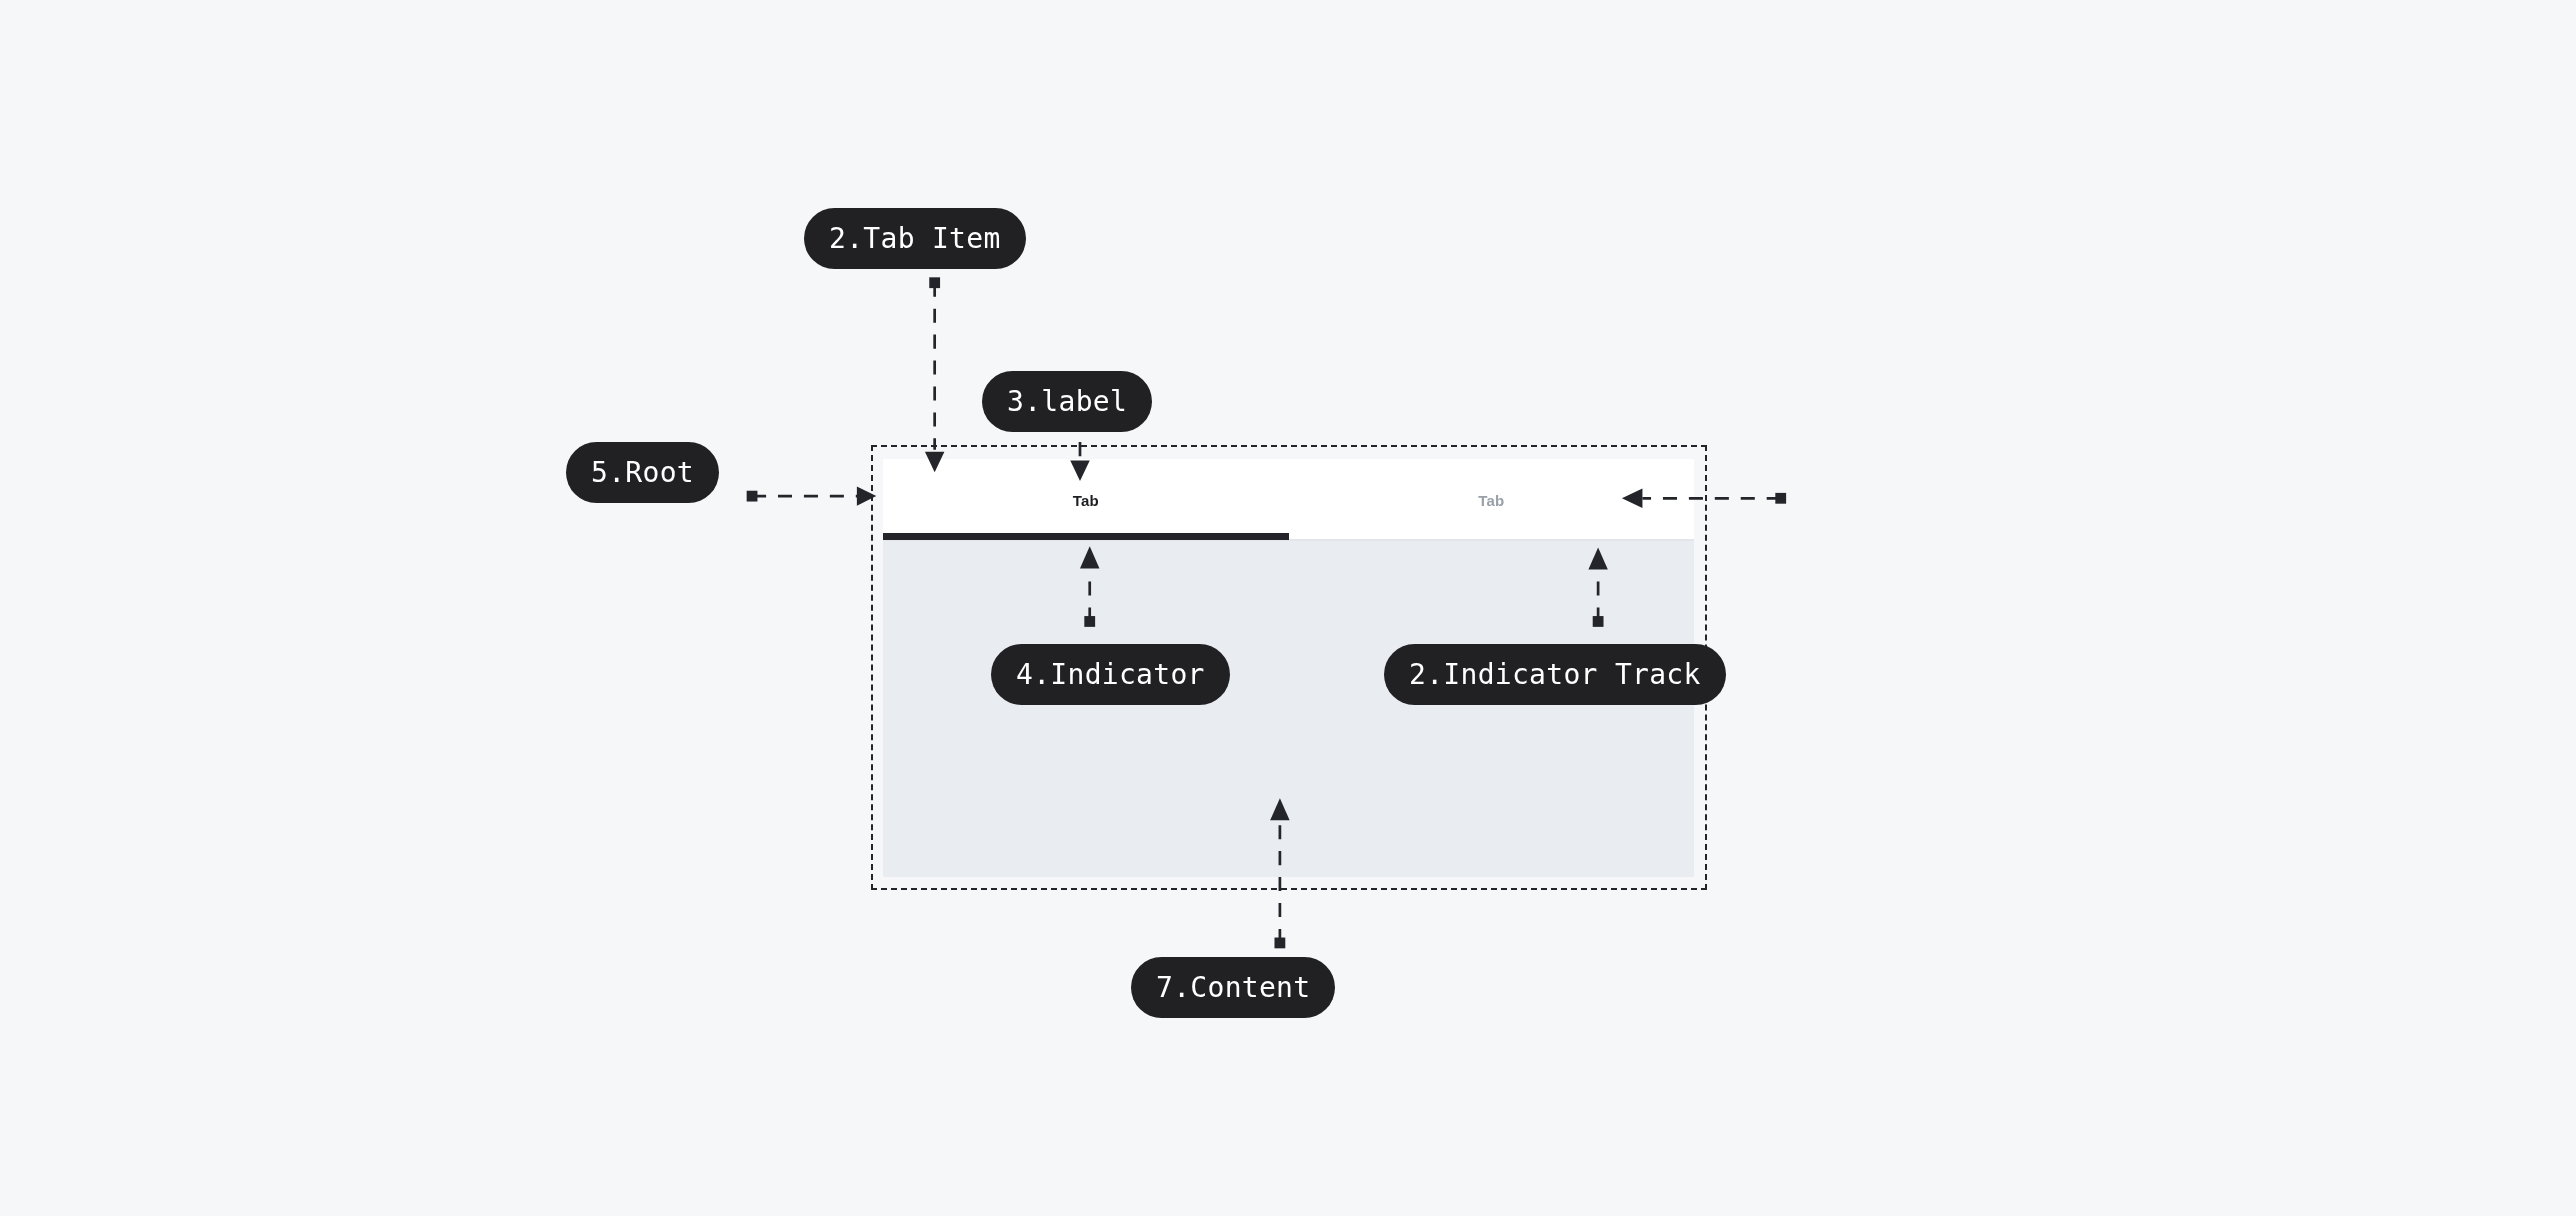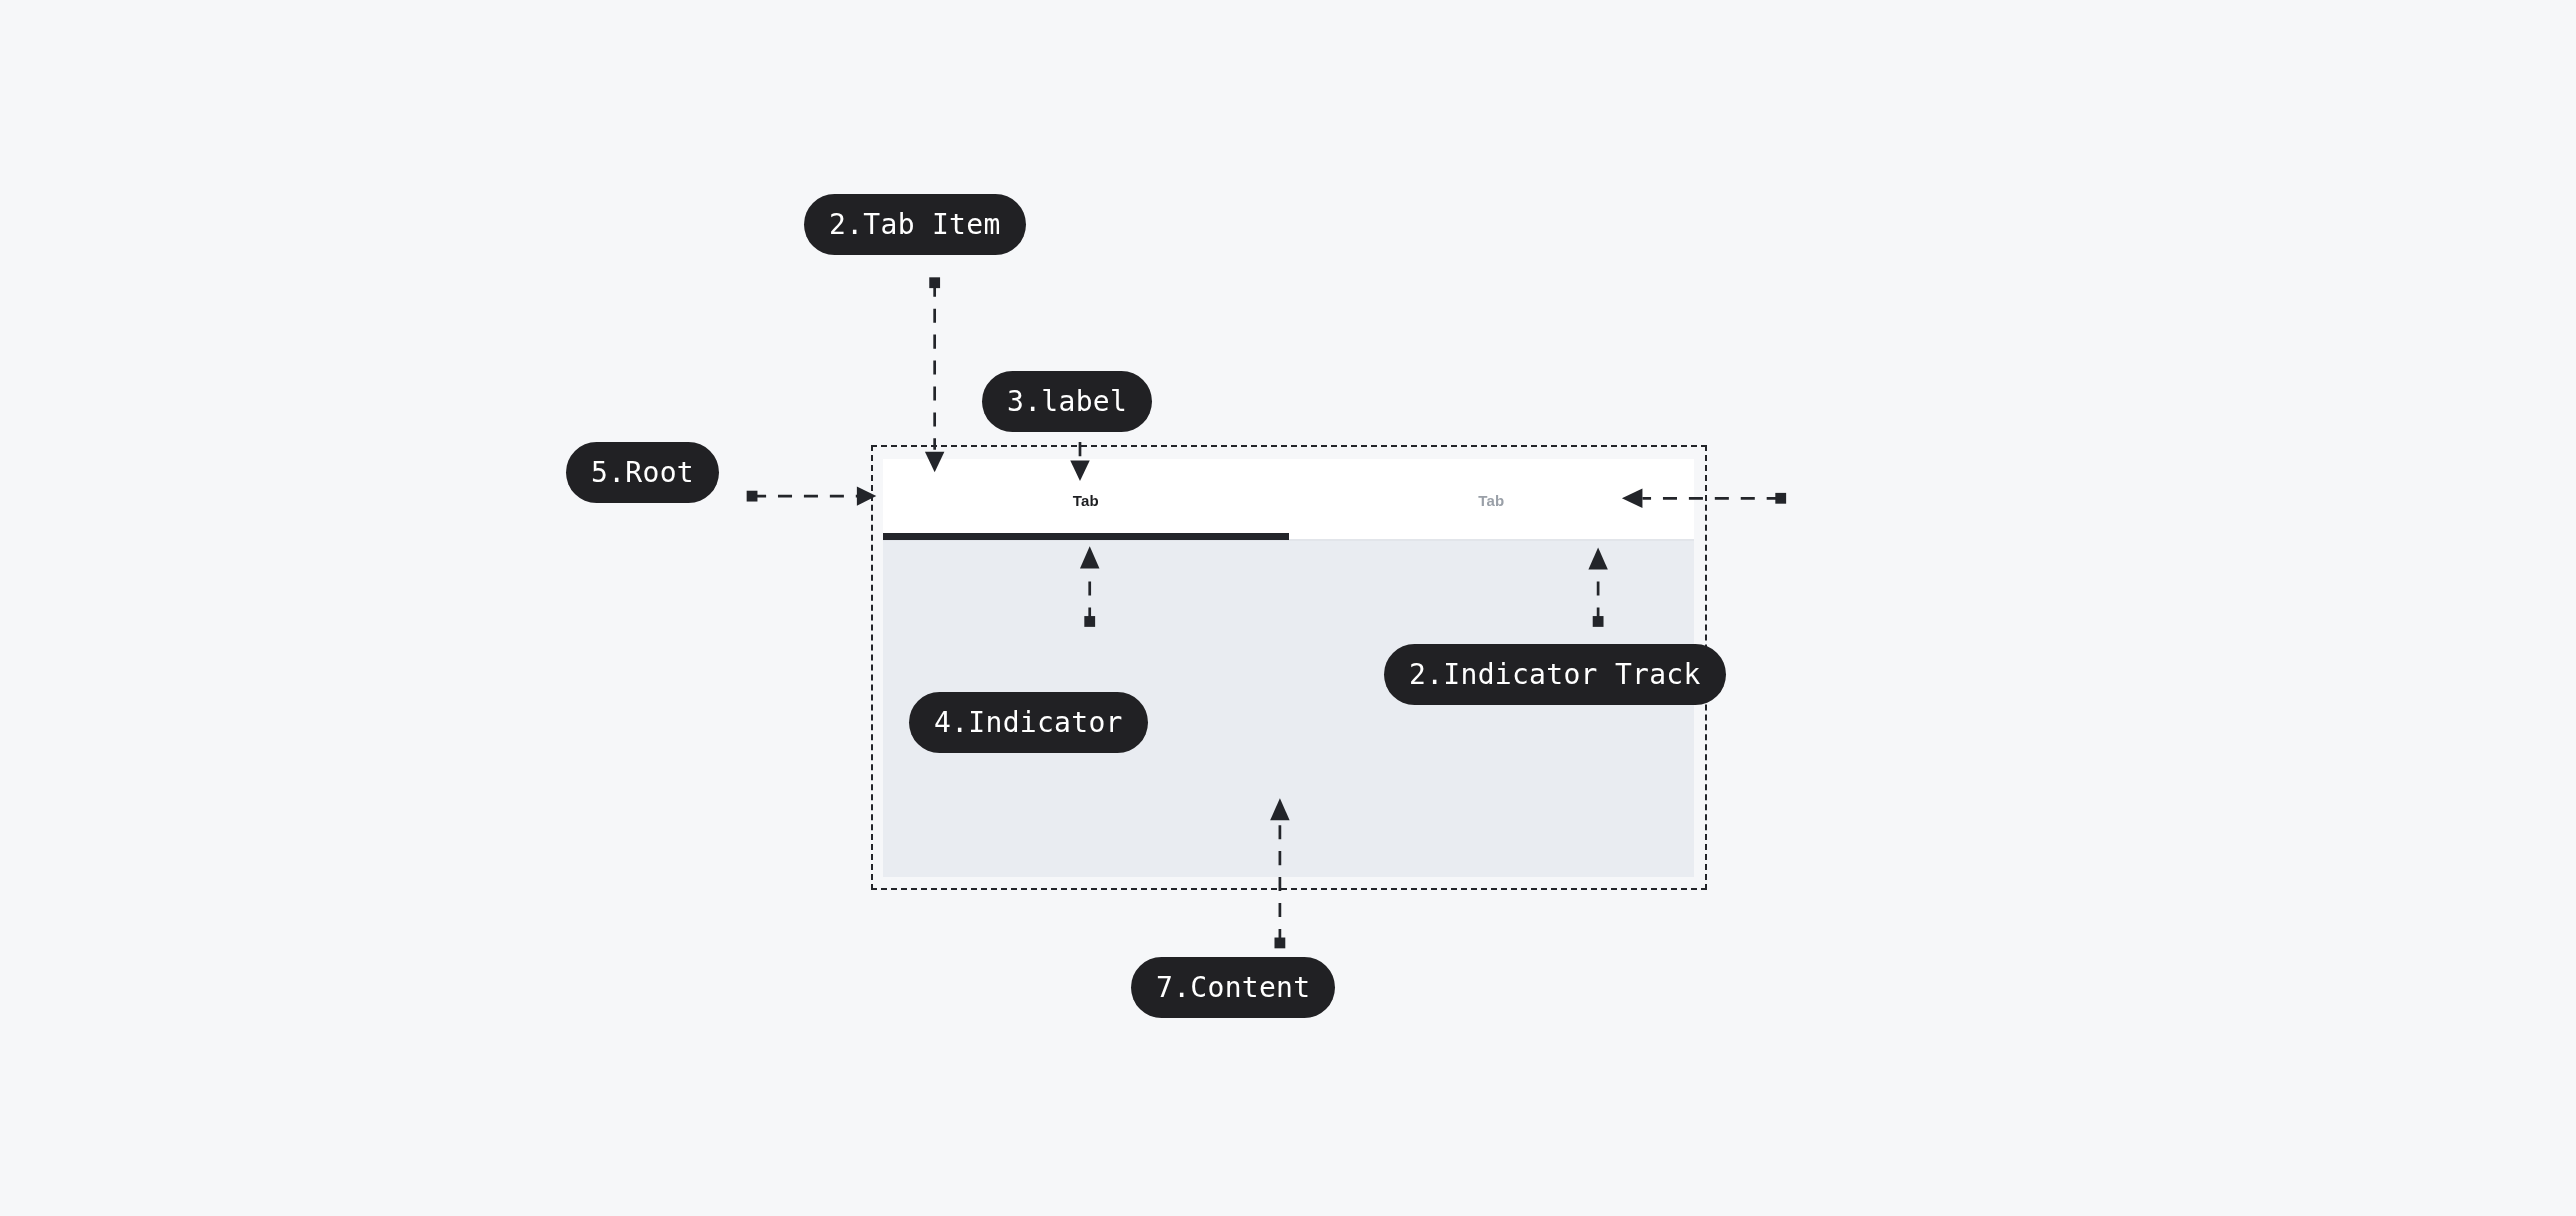--- a/index.html
+++ b/index.html
@@ -123,23 +123,23 @@
     font-size: 28px;
     line-height: 1;
     padding: 0 25px;
     height: 61px;
     white-space: nowrap;
     z-index: 10;
     letter-spacing: 0.3px;
   }
 
   #pill-1 { left: 566px; top: 442px; }
-  #pill-2 { left: 804px; top: 194px; }
+  #pill-2 { left: 804px; top: 208px; }
   #pill-3 { left: 982px; top: 331px; margin-top: 40px; }
-  #pill-4 { left: 909px; top: 644px; margin-top: 48px; }
+  #pill-4 { left: 991px; top: 644px; }
   #pill-5 { left: 1384px; top: 644px; }
   #pill-6 { left: 1795px; top: 442px; }
   #pill-7 { left: 1131px; top: 957px; }
 </style>
 </head>
 <body>
 
 <div id="stage">
 
   <div class="dash-box" id="root-box"></div>

